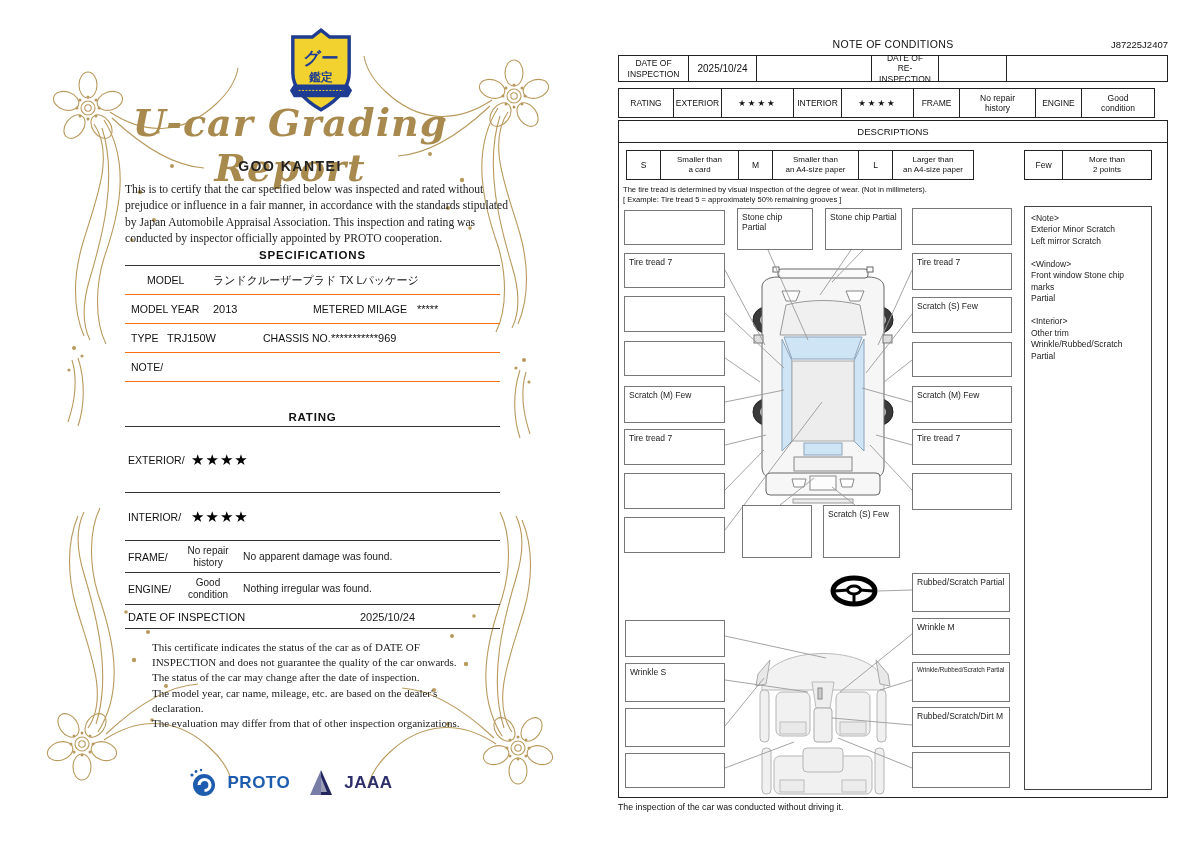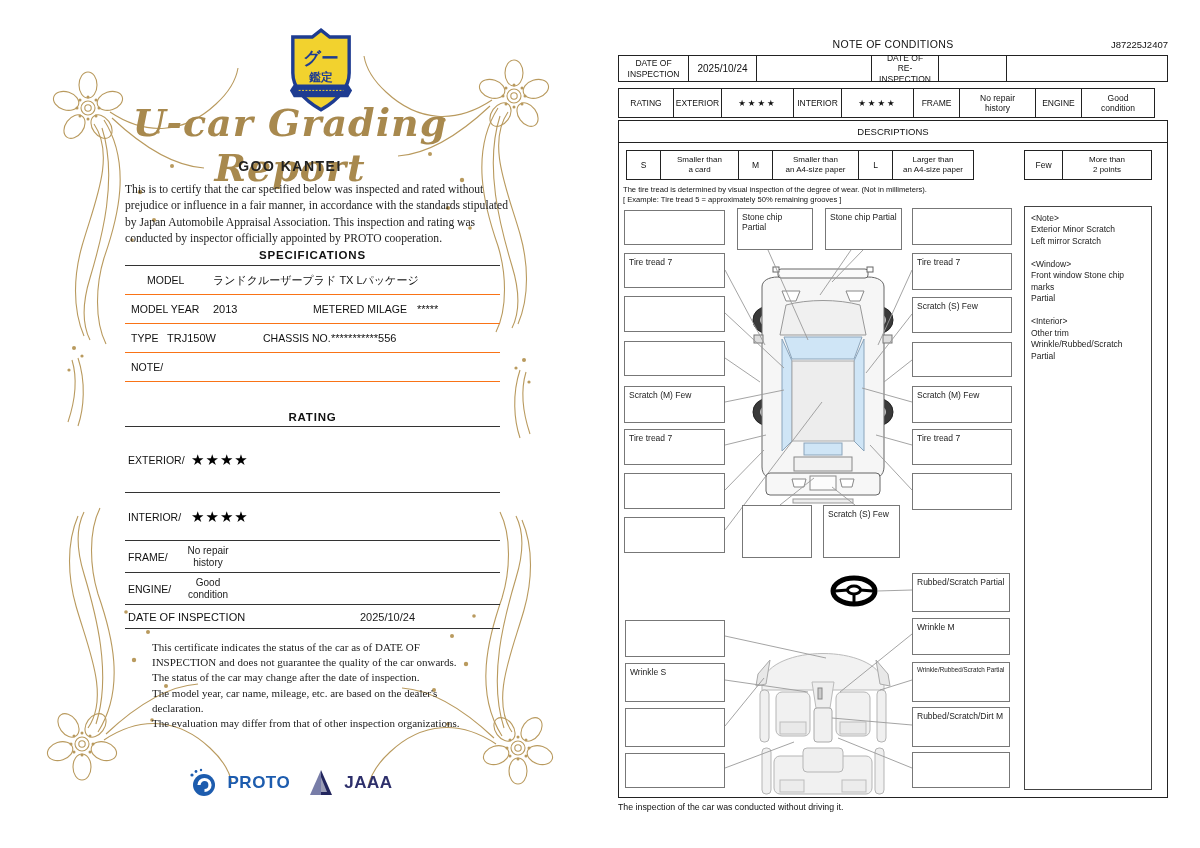--- a/index.html
+++ b/index.html
@@ -121,21 +121,21 @@
       <div class="spec-row">
         <span style="left:6px;">MODEL YEAR</span>
         <span class="spec-val" style="left:88px;">2013</span>
         <span style="left:188px;">METERED MILAGE</span>
         <span class="spec-val" style="left:292px;">*****</span>
       </div>
       <div class="spec-row">
         <span style="left:6px;">TYPE</span>
         <span class="spec-val" style="left:42px;">TRJ150W</span>
         <span style="left:138px;">CHASSIS NO.</span>
-        <span class="spec-val" style="left:206px;">***********556</span>
+        <span class="spec-val" style="left:206px;">***********969</span>
       </div>
       <div class="spec-row">
         <span style="left:6px;">NOTE/</span>
       </div>
     </div>
 
     <div class="abs sec-head" style="left:125px;top:411px;width:375px;">RATING</div>
 
     <div class="abs rate-table" style="left:125px;top:426px;width:375px;">
       <div class="rate-row" style="height:66px;">
@@ -143,25 +143,27 @@
         <div class="rate-stars">★★★★</div>
       </div>
       <div class="rate-row" style="height:48px;">
         <div class="rate-label">INTERIOR/</div>
         <div class="rate-stars">★★★★</div>
       </div>
       <div class="rate-row" style="height:32px;">
         <div class="rate-label" style="flex:0 0 54px;">FRAME/</div>
         <div class="rate-grade pre">No repair
 history</div>
+        <div class="rate-text" style="font-size:10.3px;">No apparent damage was found.</div>
       </div>
       <div class="rate-row" style="height:32px;">
         <div class="rate-label" style="flex:0 0 54px;">ENGINE/</div>
         <div class="rate-grade pre">Good
 condition</div>
+        <div class="rate-text" style="font-size:10.3px;">Nothing irregular was found.</div>
       </div>
       <div class="rate-row" style="height:24px;">
         <div class="rate-label" style="flex:0 0 150px;font-size:11px;">DATE OF INSPECTION</div>
         <div style="flex:1;text-align:center;font-size:11px;">2025/10/24</div>
       </div>
     </div>
 
     <div class="abs serif pre" id="cert-disclaimer" style="left:152px;top:640px;width:375px;">This certificate indicates the status of the car as of DATE OF
 INSPECTION and does not guarantee the quality of the car onwards.
 The status of the car may change after the date of inspection.

